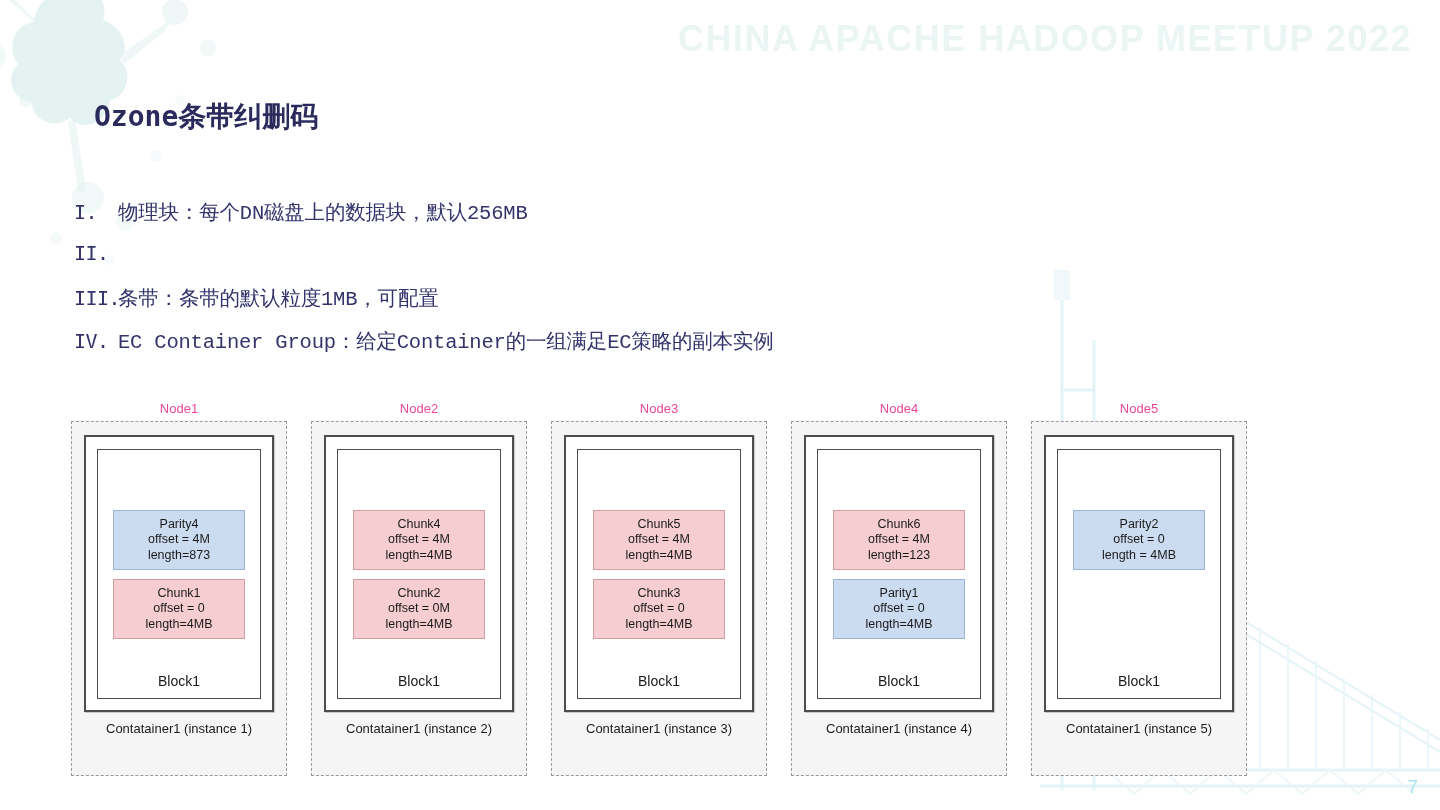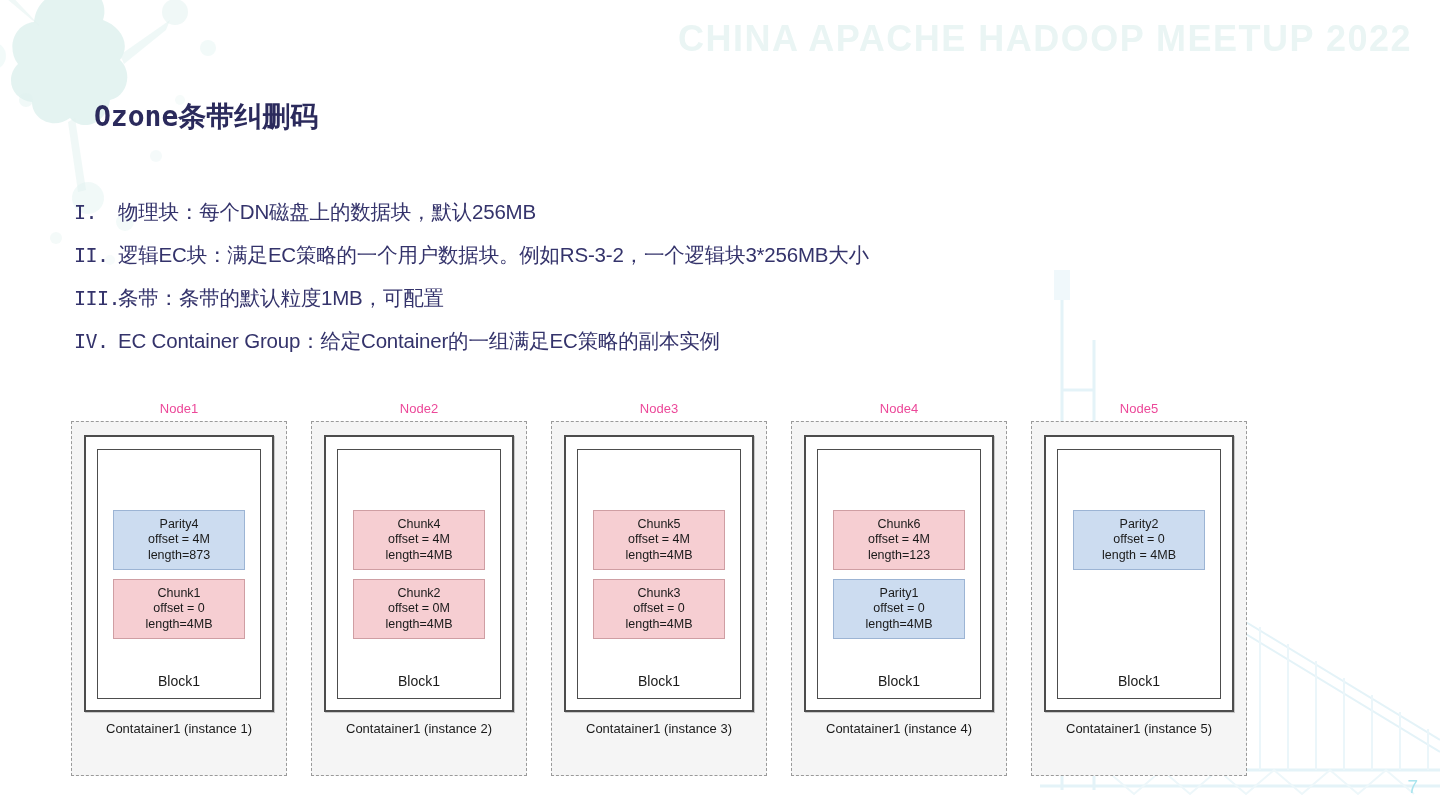--- a/index.html
+++ b/index.html
@@ -91,21 +91,21 @@
   .bullet-num {
     font-family: "DejaVu Sans Mono", "Liberation Mono", monospace;
     font-size: 20px;
     font-weight: 400;
     width: 44px;
     flex: 0 0 44px;
     color: #34336b;
     letter-spacing: -0.5px;
   }
   .bullet-text {
-    font-family: Liberation Sans, sans-serif;
+    font-family: Liberation Mono, monospace;
     font-size: 20.5px;
     font-weight: 400;
     color: #34336b;
     letter-spacing: -0.2px;
   }
 
   
   .diagram {
     position: absolute;
     left: 70px;
@@ -292,21 +292,20 @@
 
   <h1 class="slide-title">Ozone条带纠删码</h1>
 
   <div class="bullet-list">
     <div class="bullet-row">
       <span class="bullet-num">I.</span>
       <span class="bullet-text">物理块：每个DN磁盘上的数据块，默认256MB</span>
     </div>
     <div class="bullet-row">
       <span class="bullet-num">II.</span>
-      <span class="bullet-text">逻辑EC块：满足EC策略的一个用户数据块。例如RS-3-2，一个逻辑块3*256MB大小</span>
     </div>
     <div class="bullet-row">
       <span class="bullet-num">III.</span>
       <span class="bullet-text">条带：条带的默认粒度1MB，可配置</span>
     </div>
     <div class="bullet-row">
       <span class="bullet-num">IV.</span>
       <span class="bullet-text">EC Container Group：给定Container的一组满足EC策略的副本实例</span>
     </div>
   </div>

